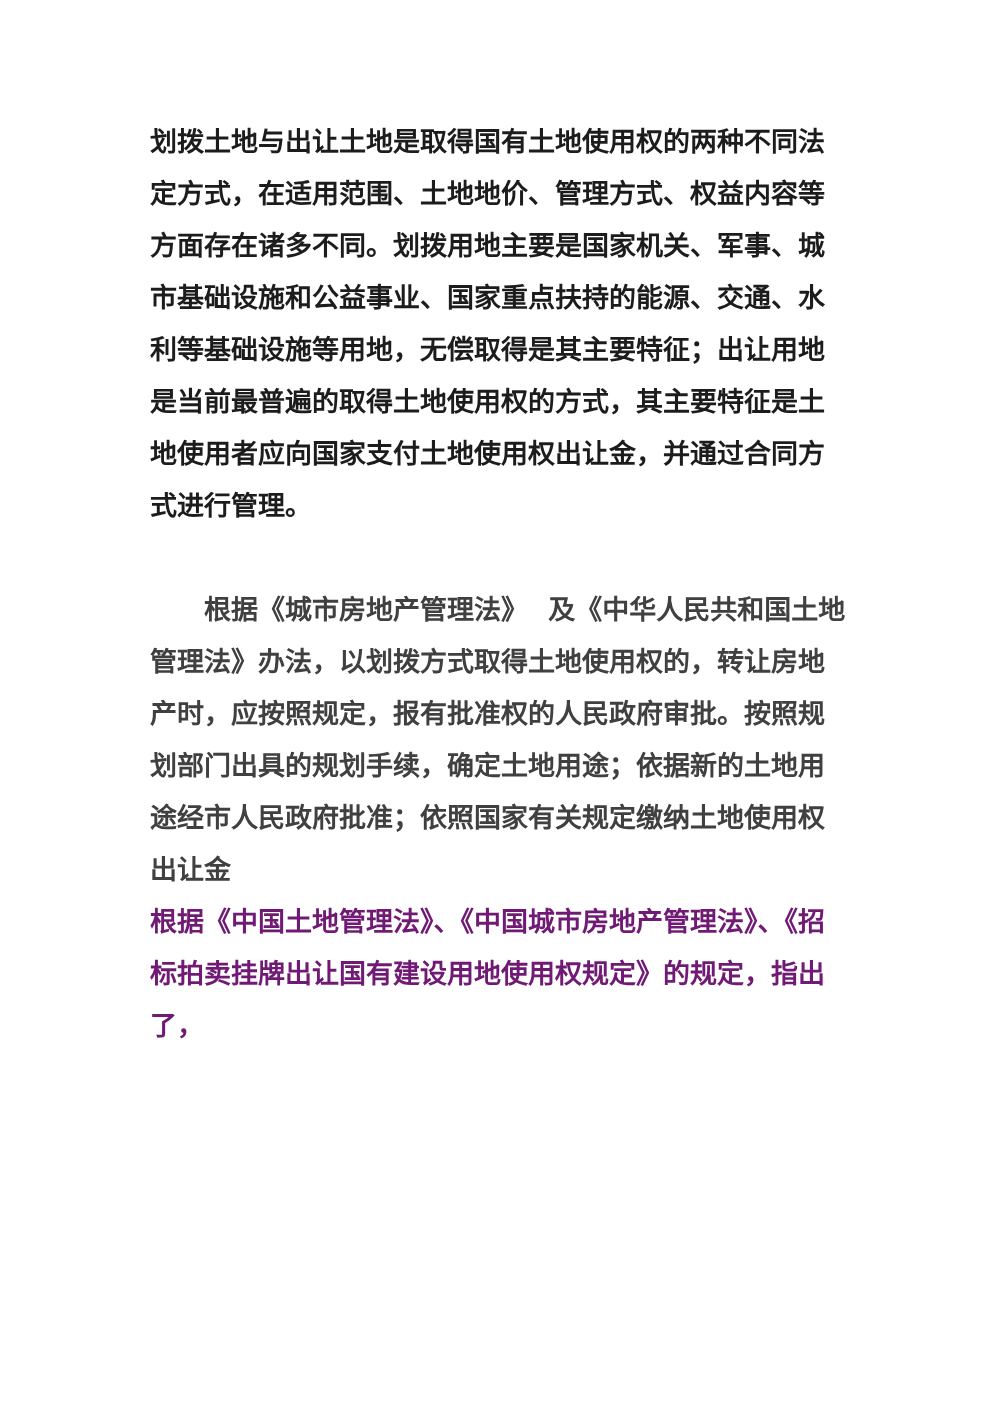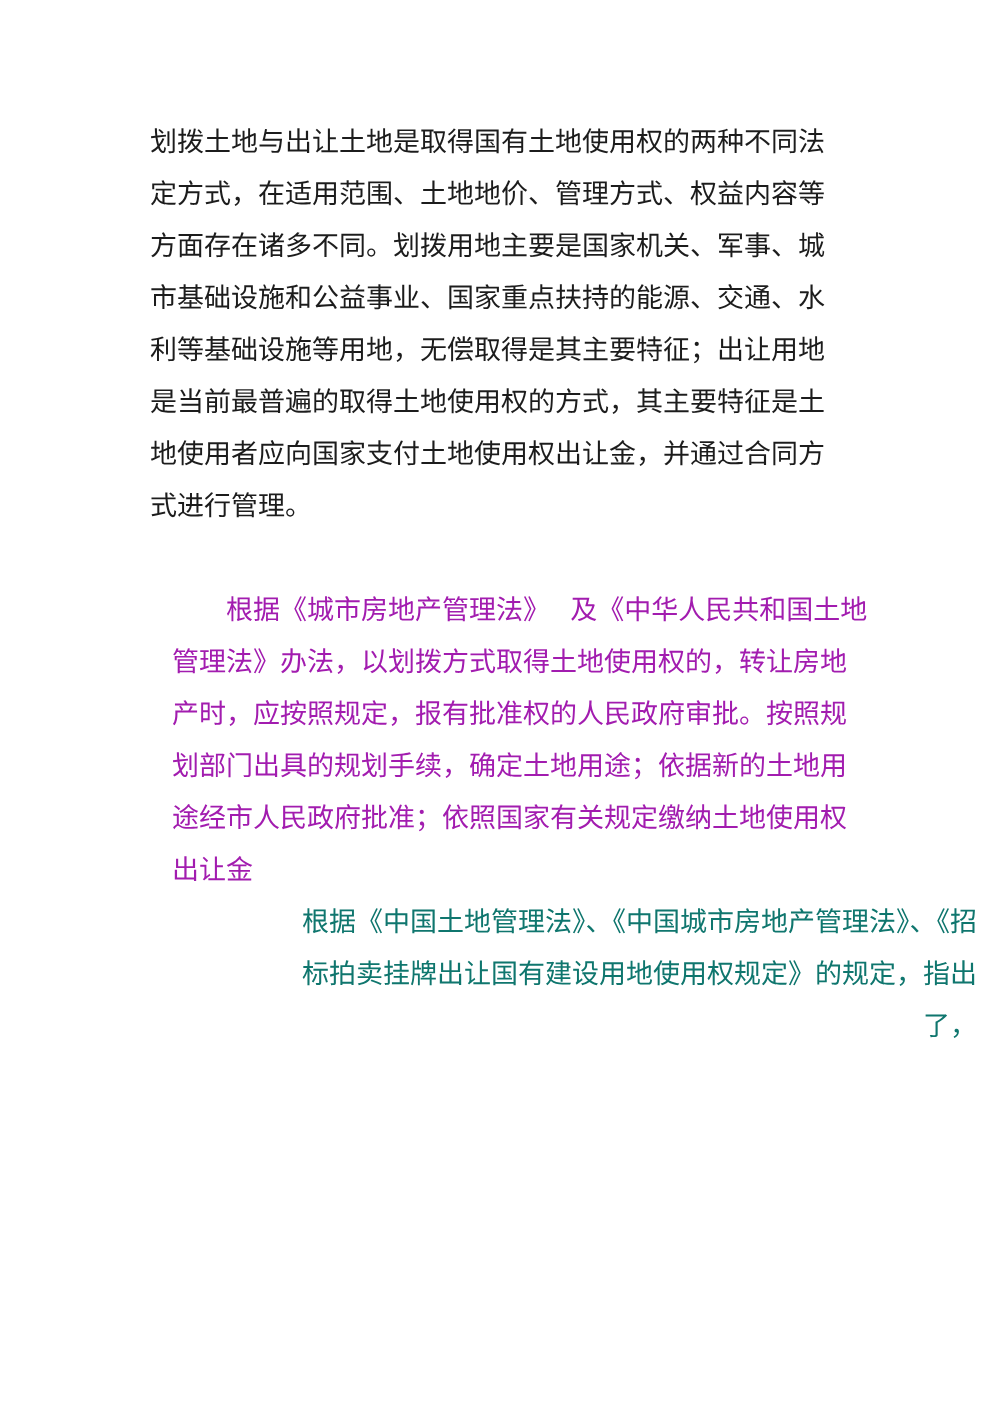--- a/index.html
+++ b/index.html
@@ -11,20 +11,21 @@
     height: 1404px;
     background: #ffffff;
     overflow: hidden;
   }
   .page {
     box-sizing: border-box;
     width: 993px;
     height: 1086px;
     padding: 116px 16px 0 150px;
     background: #ffffff;
+    font-weight: bold;
   }
   .para {
     margin: 0;
     padding: 0;
     font-family: "Liberation Serif", "DejaVu Serif", serif;
     font-size: 27px;
     line-height: 52px;
     color: #1c1c1c;
     letter-spacing: 0;
     white-space: pre-line;   
@@ -40,24 +41,24 @@
 <main class="page">
   <p class="para gap-after" style="color: rgb(28, 28, 28);">划拨土地与出让土地是取得国有土地使用权的两种不同法
 定方式，在适用范围、土地地价、管理方式、权益内容等
 方面存在诸多不同。划拨用地主要是国家机关、军事、城
 市基础设施和公益事业、国家重点扶持的能源、交通、水
 利等基础设施等用地，无偿取得是其主要特征；出让用地
 是当前最普遍的取得土地使用权的方式，其主要特征是土
 地使用者应向国家支付土地使用权出让金，并通过合同方
 式进行管理。</p>
 
-  <p class="para" style="color: #a21caf; margin-left: 22px;">　　根据《城市房地产管理法》　 及《中华人民共和国土地
+  <p class="para" style="color: #404040;">　　根据《城市房地产管理法》　 及《中华人民共和国土地
 管理法》办法，以划拨方式取得土地使用权的，转让房地
 产时，应按照规定，报有批准权的人民政府审批。按照规
 划部门出具的规划手续，确定土地用途；依据新的土地用
 途经市人民政府批准；依照国家有关规定缴纳土地使用权
 出让金</p>
 
 
-  <p class="para" style="color: #0f766e; text-align: right;">根据《中国土地管理法》、《中国城市房地产管理法》、《招
+  <p class="para" style="color: #701a75;">根据《中国土地管理法》、《中国城市房地产管理法》、《招
 标拍卖挂牌出让国有建设用地使用权规定》的规定，指出
 了，</p>
 </main>
 
 </body></html>

